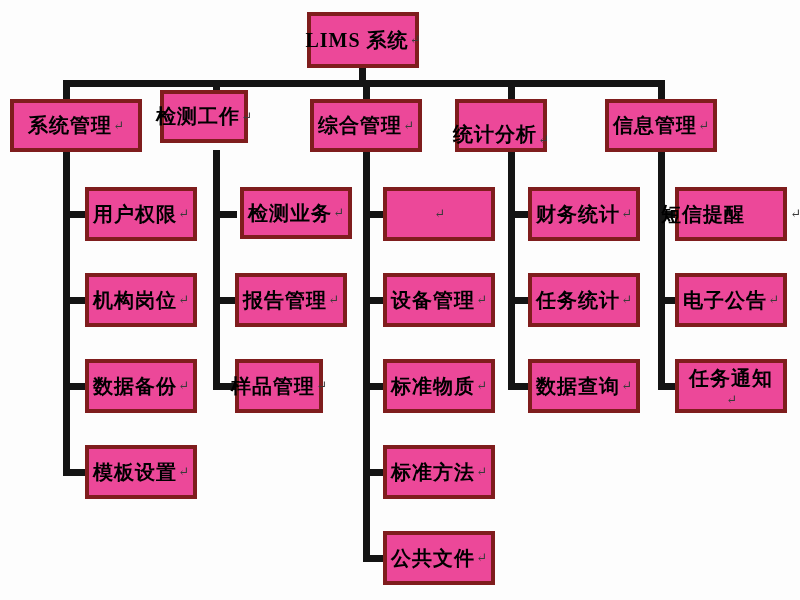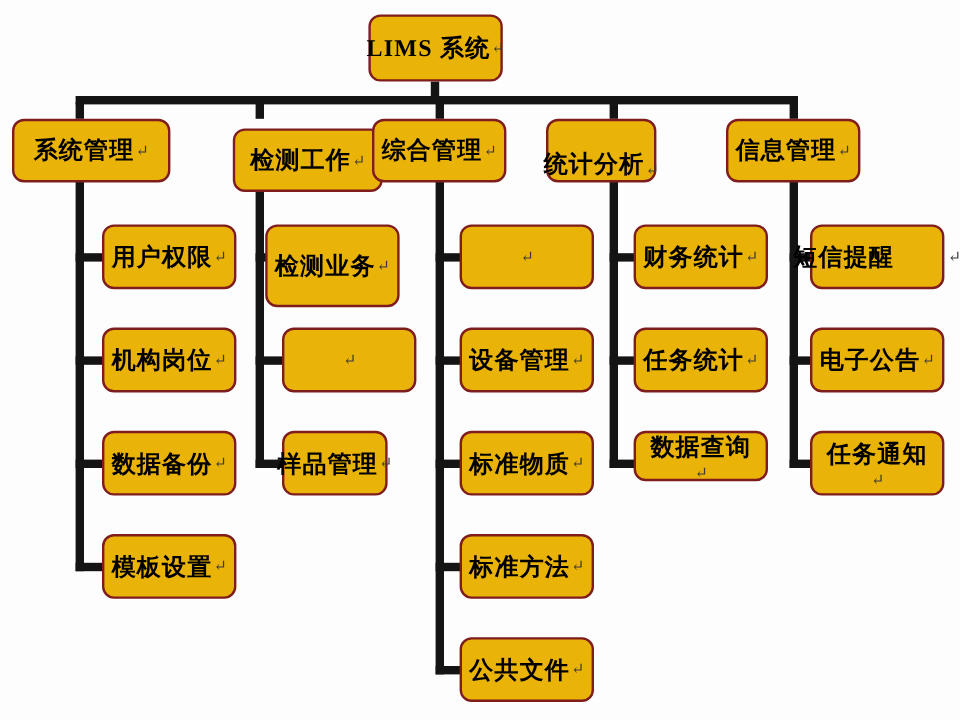--- a/index.html
+++ b/index.html
@@ -2,21 +2,21 @@
 <html><head>
 <meta charset="utf-8">
 <style>
   html,body{margin:0;padding:0;background:#e8e8e8;}
   .stage{
     position:relative;width:800px;height:600px;background:#fdfdfd;overflow:hidden;
     font-family:"Liberation Serif","DejaVu Serif",serif;
   }
   .node{
     position:absolute;box-sizing:border-box;
-    background:#eab308;border:2px solid #7f1d1d;border-radius:10px;
+    background:#ec4899;border:4px solid #7f1d1d;border-radius:0;
     display:flex;align-items:center;justify-content:center;
     font-size:20px;font-weight:bold;color:#000;letter-spacing:1px;
     white-space:nowrap;
   }
   .ret{font-size:13px;font-weight:normal;color:#3a3a3a;margin-left:1px;letter-spacing:0;}
   .conn{position:absolute;background:#141414;}
 </style>
 </head>
 <body>
 
@@ -61,21 +61,21 @@
 
   <div class="node" style="left:307px;top:12px;width:112px;height:56px;">
     <span>LIMS 系统</span>
       <span class="ret">↵</span>
   </div>
 
   <div class="node" style="left:10px;top:99px;width:132px;height:53px;">
     <span>系统管理</span>
       <span class="ret">↵</span>
   </div>
-  <div class="node" style="left:160px;top:107px;width:125px;height:53px;margin-left:34px;">
+  <div class="node" style="left:160px;top:90px;width:88px;height:53px;">
     <span>检测工作</span>
       <span class="ret">↵</span>
   </div>
   <div class="node" style="left:310px;top:99px;width:112px;height:53px;">
     <span>综合管理</span>
       <span class="ret">↵</span>
   </div>
   <div class="node" style="left:455px;top:99px;width:92px;height:53px;align-items:flex-end;">
     <span>统计分析</span>
       <span class="ret">↵</span>
@@ -95,25 +95,26 @@
   </div>
   <div class="node" style="left:85px;top:359px;width:112px;height:54px;">
     <span>数据备份</span>
       <span class="ret">↵</span>
   </div>
   <div class="node" style="left:85px;top:445px;width:112px;height:54px;">
     <span>模板设置</span>
       <span class="ret">↵</span>
   </div>
 
-  <div class="node" style="left:221px;top:187px;width:112px;height:69px;text-align:right;">
+  <div class="node" style="left:240px;top:187px;width:112px;height:52px;text-align:right;">
     <span>检测业务</span>
       <span class="ret">↵</span>
   </div>
   <div class="node" style="left:235px;top:273px;width:112px;height:54px;">
+    <span>报告管理</span>
       <span class="ret">↵</span>
   </div>
   <div class="node" style="left:235px;top:359px;width:88px;height:54px;">
     <span>样品管理</span>
       <span class="ret">↵</span>
   </div>
 
   <div class="node" style="left:383px;top:187px;width:112px;height:54px;">
       <span class="ret">↵</span>
   </div>
@@ -135,21 +136,21 @@
   </div>
 
   <div class="node" style="left:528px;top:187px;width:112px;height:54px;">
     <span>财务统计</span>
       <span class="ret">↵</span>
   </div>
   <div class="node" style="left:528px;top:273px;width:112px;height:54px;">
     <span>任务统计</span>
       <span class="ret">↵</span>
   </div>
-  <div class="node" style="left:528px;top:359px;width:112px;height:42px;flex-direction:column;">
+  <div class="node" style="left:528px;top:359px;width:112px;height:54px;">
     <span>数据查询</span>
       <span class="ret">↵</span>
   </div>
 
   <div class="node" style="left:675px;top:187px;width:112px;height:54px;gap:44px;">
     <span>短信提醒</span>
       <span class="ret">↵</span>
   </div>
   <div class="node" style="left:675px;top:273px;width:112px;height:54px;">
     <span>电子公告</span>

